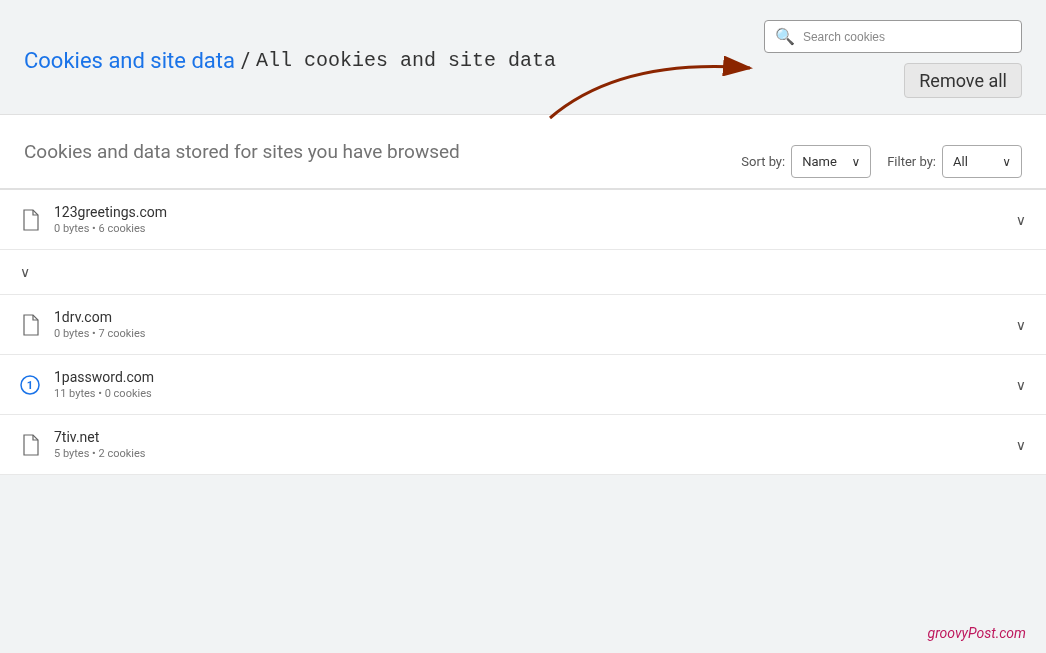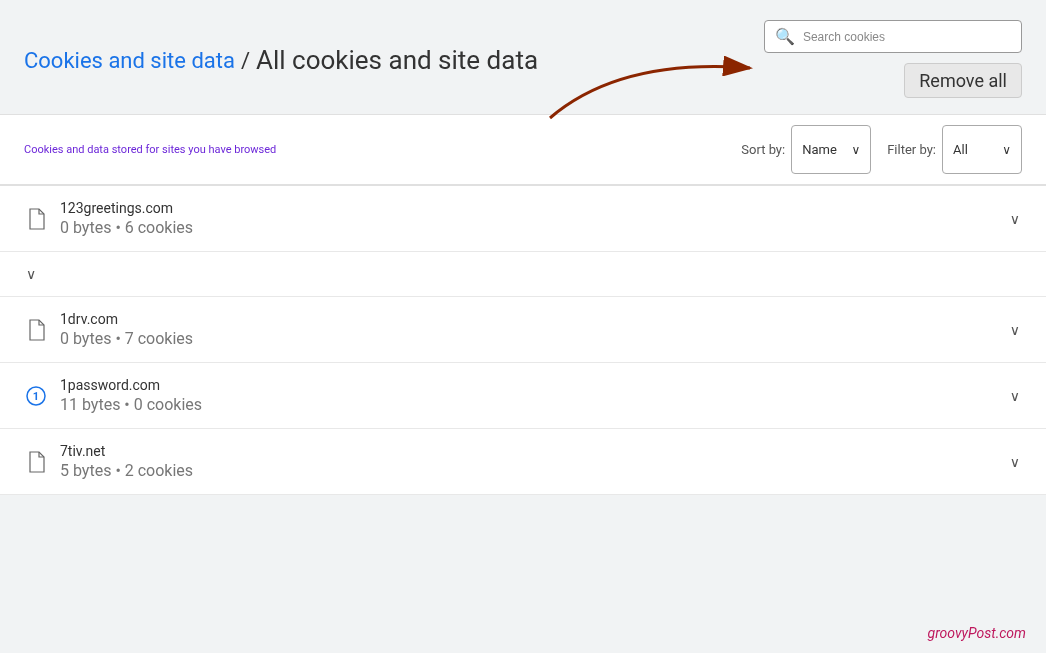--- a/index.html
+++ b/index.html
@@ -51,21 +51,22 @@
     }
 
     .breadcrumb-separator {
       color: #333;
       margin: 0 6px;
       font-size: 22px;
     }
 
     .breadcrumb-current {
       color: #333;
-      font-size: 26px;
+      font-size: 20px;
+      font-family: Liberation Mono, monospace;
     }
 
     .header-right {
       display: flex;
       flex-direction: column;
       align-items: flex-end;
       gap: 10px;
     }
 
     .search-box {
@@ -131,48 +132,49 @@
       background: white;
       border-top: 1px solid #e0e0e0;
       border-bottom: 1px solid #e0e0e0;
       padding: 10px 24px;
       display: flex;
       align-items: center;
       justify-content: space-between;
     }
 
     .filter-label {
-      font-size: 11px;
-      color: #6d28d9;
+      font-size: 19px;
+      color: #737373;
     }
 
     .filter-controls {
       display: flex;
       align-items: center;
       gap: 16px;
     }
 
     .filter-group {
       display: flex;
       align-items: center;
       gap: 6px;
+      margin-top: 20px;
     }
 
     .filter-group-label {
       font-size: 13px;
       color: #555;
     }
 
     .dropdown-select {
       display: flex;
       align-items: center;
       gap: 6px;
       border: 1px solid #aaa;
       border-radius: 4px;
-      padding: 16px 10px;
+      padding: 8px 10px;
       font-size: 13px;
       background: white;
       cursor: pointer;
       min-width: 80px;
       justify-content: space-between;
     }
 
     .dropdown-text {
       color: #333;
     }
@@ -184,21 +186,21 @@
 
     
     .cookie-list {
       background: white;
       border-top: 1px solid #e0e0e0;
     }
 
     .cookie-item {
       display: flex;
       align-items: center;
-      padding: 14px 26px;
+      padding: 14px 20px;
       border-bottom: 1px solid #e8e8e8;
       cursor: pointer;
       justify-content: space-between;
     }
 
     .cookie-item-left {
       display: flex;
       align-items: center;
       gap: 14px;
     }
@@ -227,21 +229,21 @@
       gap: 2px;
     }
 
     .cookie-name {
       font-size: 14px;
       color: #333;
       font-weight: 400;
     }
 
     .cookie-meta {
-      font-size: 16px;
+      font-size: 11px;
       color: #777;
     }
 
     .cookie-chevron {
       color: #555;
       font-size: 14px;
     }
 
     
     .watermark {

